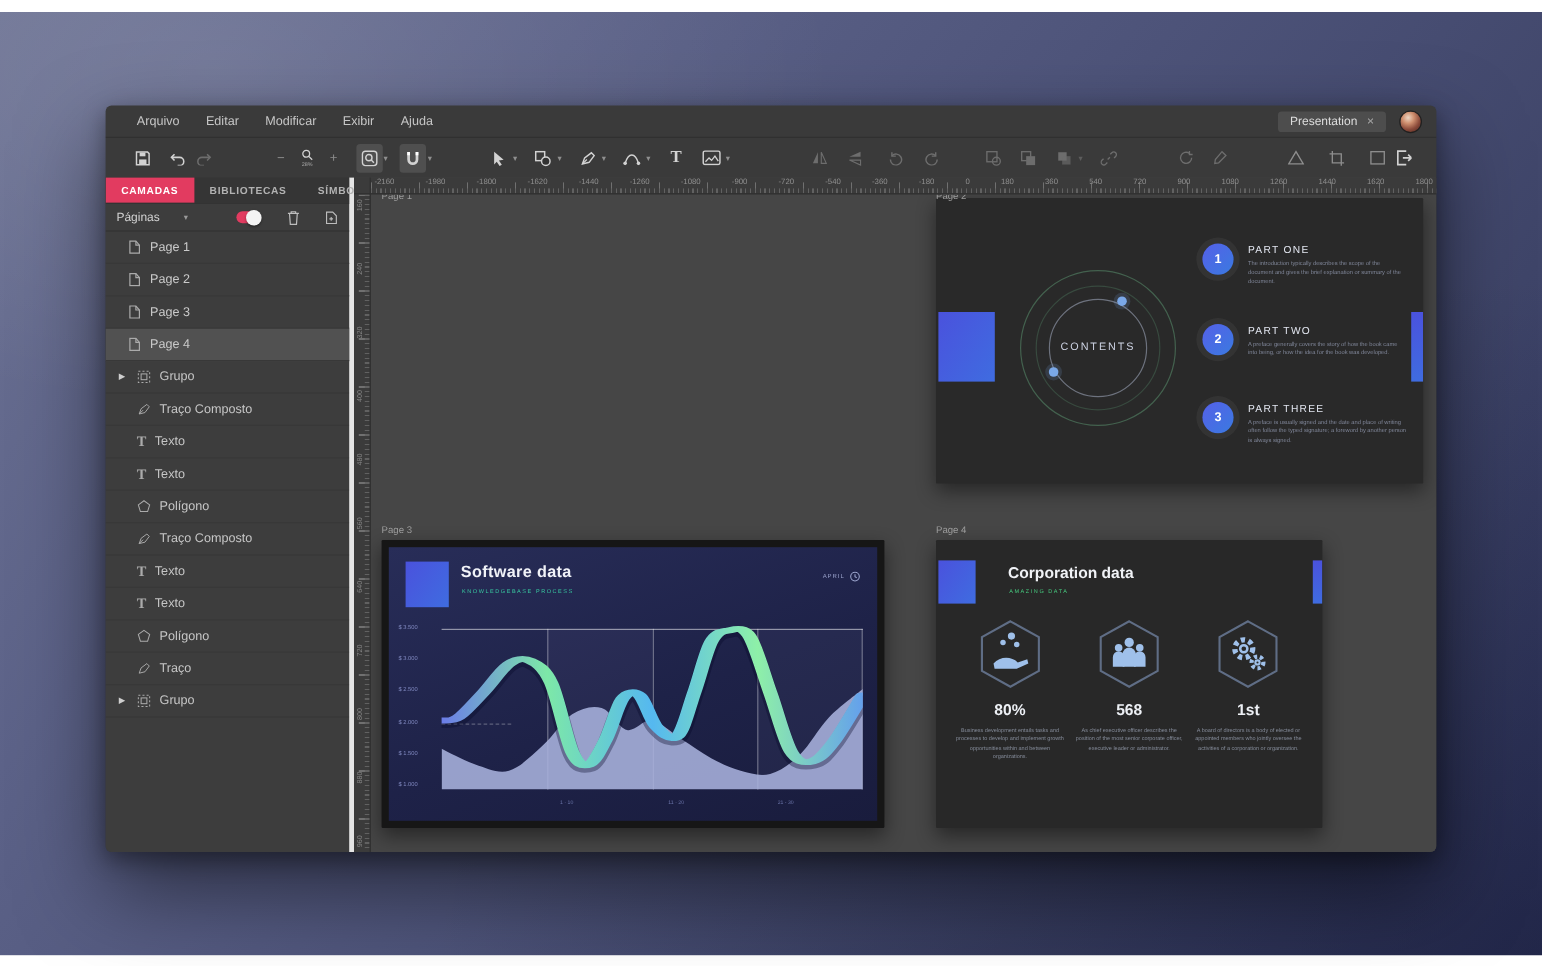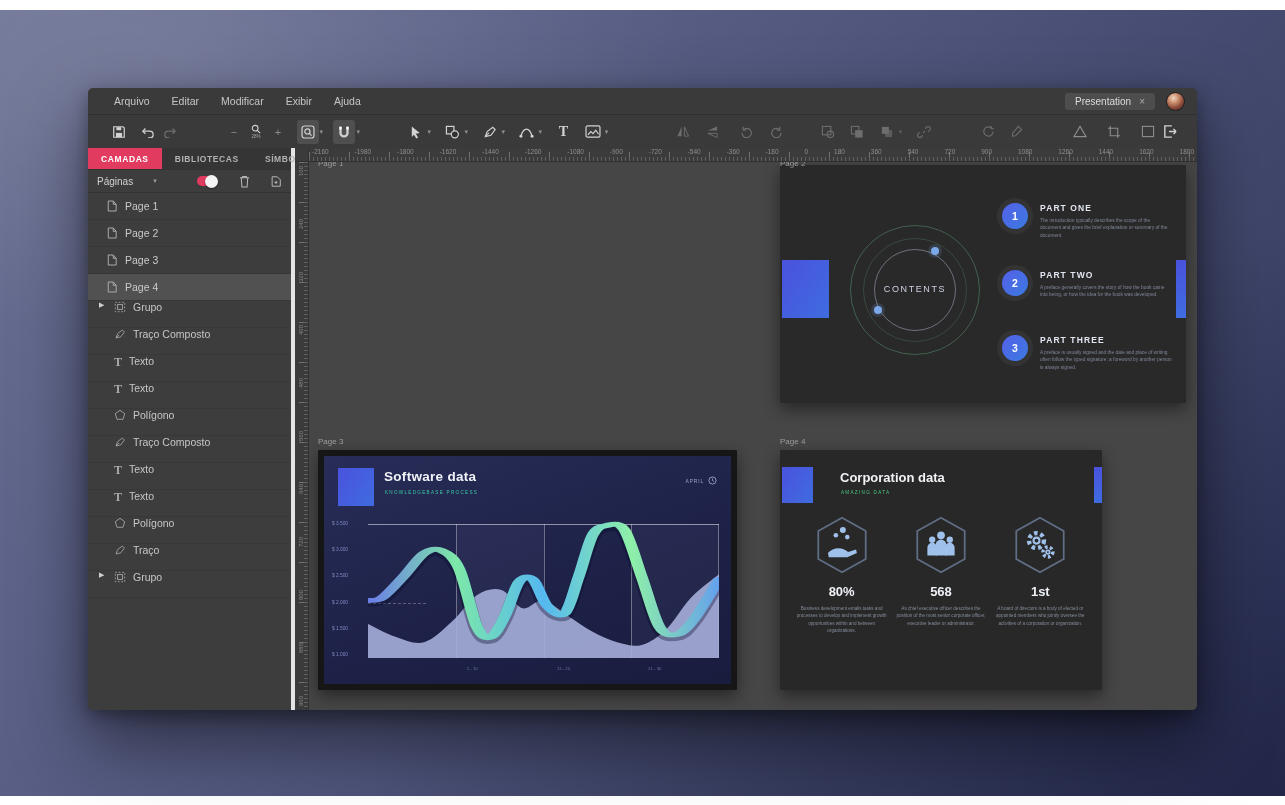--- a/index.html
+++ b/index.html
@@ -40,21 +40,21 @@
   .side-tab.active{background:#e23b60;color:#fff}
   .sec-head{height:24px;display:flex;align-items:center;padding:0 9px;font-size:10px;color:#d2d2d2;gap:20px;
     border-top:1px solid #333;border-bottom:1px solid #333;flex:0 0 auto}
   .caret{font-size:7px;color:#9a9a9a}
   .hspacer{flex:1}
   .toggle{width:23px;height:10px;border-radius:5px;background:#e23b60;position:relative;margin-right:2px}
   .toggle::after{content:'';position:absolute;right:-1px;top:-1.5px;width:13px;height:13px;border-radius:50%;background:#f4f4f4;box-shadow:0 1px 2px rgba(0,0,0,.45)}
   .ihead{color:#bdbdbd;display:flex}
   .page-row{height:27px;display:flex;align-items:center;gap:8px;padding:0 10px 0 19px;font-size:10.5px;color:#cacaca;border-bottom:1px solid #383838;flex:0 0 auto}
   .page-row.selected{background:#515151}
-  .layer-row{height:27px;display:flex;align-items:flex-start;gap:7px;padding:0 10px 0 11px;font-size:10.5px;color:#c6c6c6;border-bottom:1px solid #383838;flex:0 0 auto}
+  .layer-row{height:27px;display:flex;align-items:center;gap:7px;padding:0 10px 0 11px;font-size:10.5px;color:#c6c6c6;border-bottom:1px solid #383838;flex:0 0 auto}
   .lcaret{width:8px;font-size:7px;color:#cfcfcf;flex:0 0 auto}
   .licon{display:flex;color:#ababab;flex:0 0 auto}
   .layers{flex:1;overflow:hidden;display:flex;flex-direction:column}
   .side-footer{height:27px;display:flex;align-items:center;gap:9px;padding:0 11px;font-size:10px;color:#b3b3b3;border-top:1px solid #333;background:#3a3a3a;flex:0 0 auto}
   
   .canvas-wrap{flex:1;position:relative;background:#464646}
   .corner{position:absolute;left:0;top:0;width:14px;height:14px;background:#3b3b3b;border-right:1px solid #303030;border-bottom:1px solid #303030;z-index:4}
   .hruler{position:absolute;left:14px;right:0;top:0;height:14px;background:#3b3b3b;border-bottom:1px solid #303030;z-index:3;
     background-image:repeating-linear-gradient(90deg,#616161 0 1px,transparent 1px 4px),repeating-linear-gradient(90deg,#707070 0 1px,transparent 1px 40px);
     background-size:100% 4px,100% 9px;background-position:left bottom,left bottom;background-repeat:repeat-x}
@@ -87,21 +87,21 @@
   .s2-bar{position:absolute;right:0;top:95px;width:10px;height:58px;background:linear-gradient(180deg,#4a52dd,#3f6ce0)}
   .ring{position:absolute;border-radius:50%;border:1px solid}
   .ring1{left:70px;top:60px;width:130px;height:130px;border-color:rgba(110,190,140,.38)}
   .ring2{left:83px;top:73px;width:104px;height:104px;border-color:rgba(110,190,140,.22)}
   .ring3{left:94px;top:84px;width:82px;height:82px;border-color:rgba(155,163,183,.6)}
   .contents-label{position:absolute;left:93px;top:119px;width:84px;text-align:center;font-size:9px;letter-spacing:1.6px;color:#ccd2e2}
   .odot{position:absolute;width:8px;height:8px;border-radius:50%;background:#7aa8e8;box-shadow:0 0 0 3px rgba(122,168,232,.16)}
   .part{position:absolute;left:222px;width:170px;display:flex;gap:12px}
   .pnum{width:26px;height:26px;border-radius:50%;background:linear-gradient(135deg,#5560e8,#3a7ae0);color:#fff;font-size:10.5px;font-weight:bold;
     display:flex;align-items:center;justify-content:center;box-shadow:0 0 0 5px rgba(255,255,255,.05);flex:0 0 auto}
-  .ptitle{font-size:8.5px;font-weight:bold;letter-spacing:1.1px;color:#e2e6f0;margin-bottom:4px}
+  .ptitle{font-size:8.5px;font-weight:normal;letter-spacing:1.1px;color:#e2e6f0;margin-bottom:4px}
   .pbody{font-size:4.8px;line-height:1.55;color:#80879a}
   
   .s3{position:absolute;inset:6px;background:linear-gradient(160deg,#282d58 0%,#1e2248 55%,#191c3d 100%)}
   .s3-square{position:absolute;left:14px;top:12px;width:36px;height:38px;background:linear-gradient(125deg,#4a52dd,#3f6ce0)}
   .s3-title{position:absolute;left:60px;top:13px;font-size:13.5px;font-weight:bold;color:#f0f2f8;letter-spacing:.3px}
   .s3-sub{position:absolute;left:61px;top:34px;font-size:4.6px;letter-spacing:1.3px;color:#38c9a0}
   .s3-corner{position:absolute;right:14px;top:20px;display:flex;align-items:center;gap:4px;font-size:5px;letter-spacing:.8px;color:#9aa3cc}
   .plot{position:absolute;left:44px;right:12px;top:58px;bottom:26px}
   .vline{position:absolute;top:7%;bottom:0;width:1px;background:rgba(255,255,255,.34)}
   .topline{position:absolute;left:0;right:0;top:7%;height:1px;background:rgba(255,255,255,.5)}

